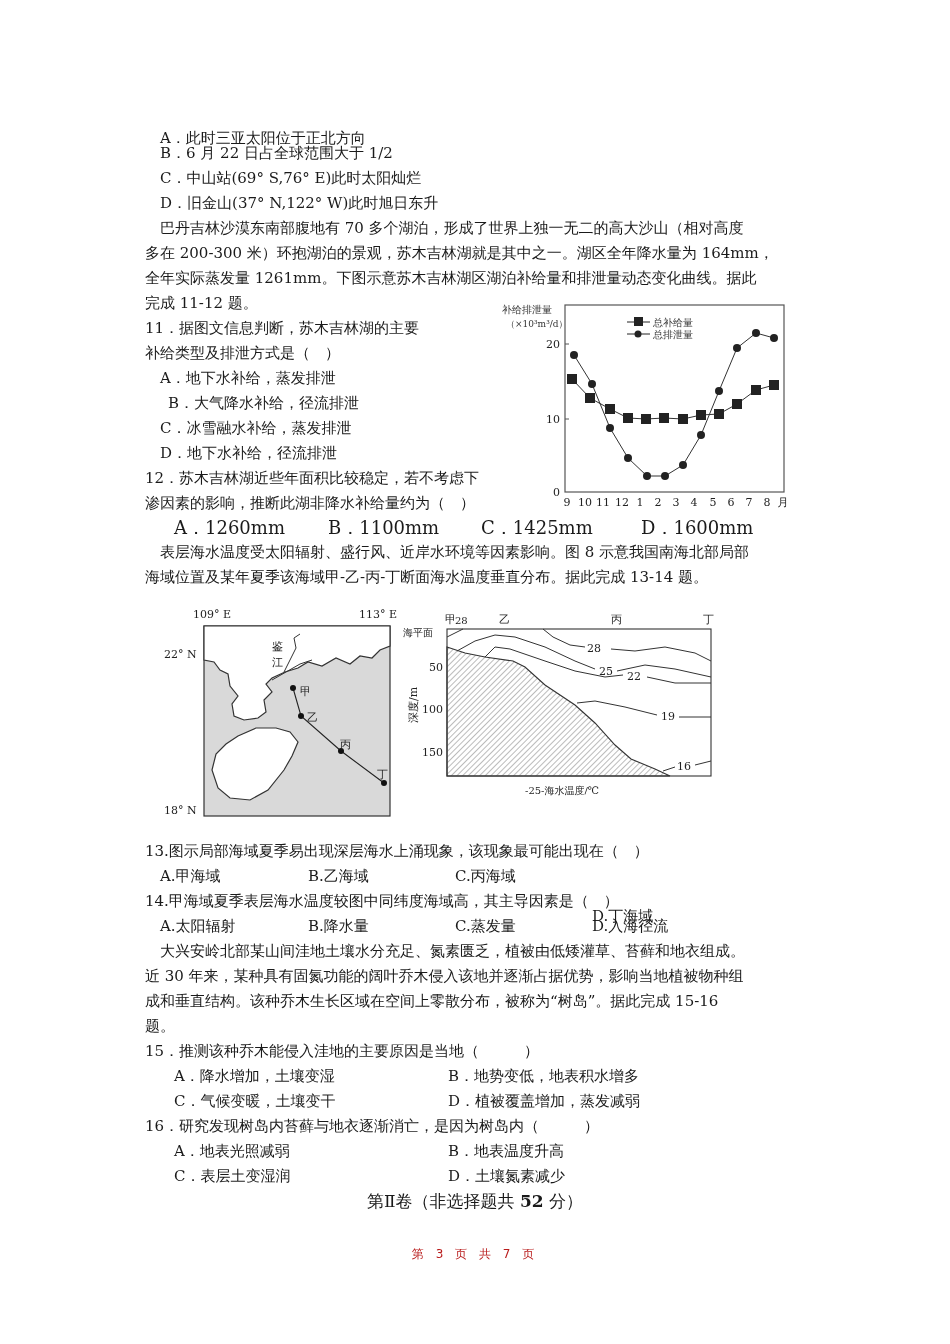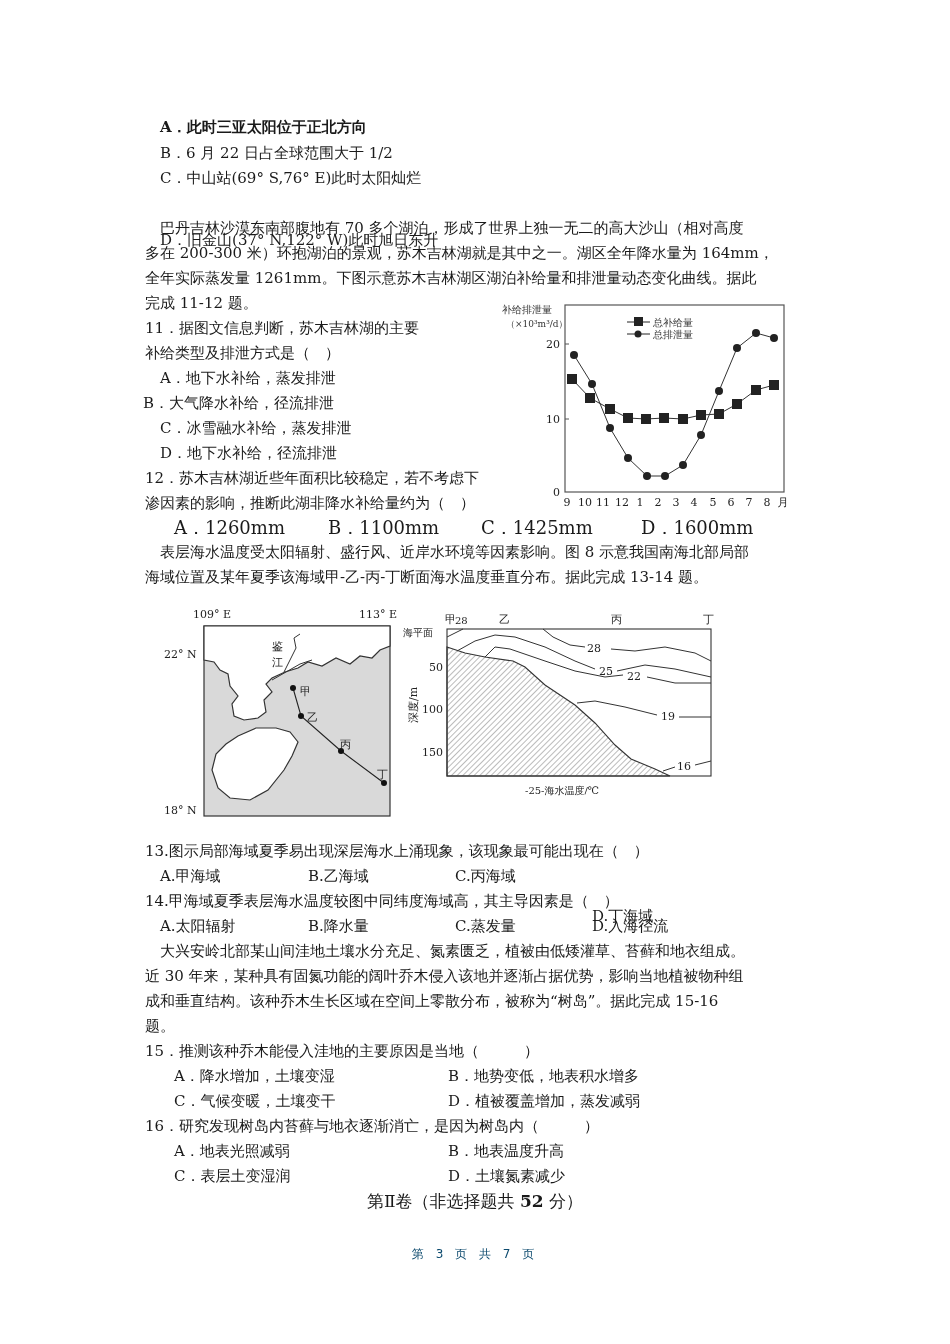--- a/index.html
+++ b/index.html
@@ -3,40 +3,40 @@
 <meta charset="utf-8">
 <style>
   html, body { margin: 0; padding: 0; background: #ffffff; }
   body { width: 950px; height: 1344px; position: relative; overflow: hidden;
          font-family: "DejaVu Serif", "Liberation Serif", serif; color: #1a1a1a; }
   .line { position: absolute; font-size: 15px; line-height: 20px; white-space: nowrap; }
   .sans { font-family: "DejaVu Sans", "Liberation Sans", sans-serif; }
   .opt4 { position: absolute; font-size: 18px; line-height: 20px; white-space: nowrap; }
   .title2 { position: absolute; left: 0; width: 950px; text-align: center; top: 1190px; font-size: 17px; }
   .title2 b { font-weight: bold; }
-  .footer { position: absolute; left: 0; width: 950px; text-align: center; top: 1246px; font-size: 12px; color: #0c4a6e; letter-spacing: 4px; }
+  .footer { position: absolute; left: 0; width: 950px; text-align: center; top: 1246px; font-size: 12px; color: #b91c1c; letter-spacing: 4px; }
   svg text { font-family: "DejaVu Serif", "Liberation Serif", serif; }
 </style>
 </head>
 <body>
 
-<div class="line" style="left:160px;top:117px;font-weight:bold;">A．此时三亚太阳位于正北方向</div>
+<div class="line" style="left:160px;top:128px;">A．此时三亚太阳位于正北方向</div>
 <div class="line" style="left:160px;top:143px;">B．6 月 22 日占全球范围大于 1/2</div>
 <div class="line" style="left:160px;top:168px;">C．中山站(69° S,76° E)此时太阳灿烂</div>
-<div class="line" style="left:160px;top:193px;margin-top:37px;">D．旧金山(37° N,122° W)此时旭日东升</div>
+<div class="line" style="left:160px;top:193px;">D．旧金山(37° N,122° W)此时旭日东升</div>
 
 <div class="line" style="left:160px;top:218px;">巴丹吉林沙漠东南部腹地有 70 多个湖泊，形成了世界上独一无二的高大沙山（相对高度</div>
 <div class="line" style="left:145px;top:243px;">多在 200-300 米）环抱湖泊的景观，苏木吉林湖就是其中之一。湖区全年降水量为 164mm，</div>
 <div class="line" style="left:145px;top:268px;">全年实际蒸发量 1261mm。下图示意苏木吉林湖区湖泊补给量和排泄量动态变化曲线。据此</div>
 <div class="line" style="left:145px;top:293px;">完成 11-12 题。</div>
 
 <div class="line" style="left:145px;top:318px;">11．据图文信息判断，苏木吉林湖的主要</div>
 <div class="line" style="left:145px;top:343px;">补给类型及排泄方式是（　）</div>
 <div class="line" style="left:160px;top:368px;">A．地下水补给，蒸发排泄</div>
-<div class="line" style="left:143px;top:393px;text-align:center;">B．大气降水补给，径流排泄</div>
+<div class="line" style="left:168px;top:393px;text-align:center;">B．大气降水补给，径流排泄</div>
 <div class="line" style="left:160px;top:418px;">C．冰雪融水补给，蒸发排泄</div>
 <div class="line" style="left:160px;top:443px;">D．地下水补给，径流排泄</div>
 
 <div class="line" style="left:145px;top:468px;">12．苏木吉林湖近些年面积比较稳定，若不考虑下</div>
 <div class="line" style="left:145px;top:493px;">渗因素的影响，推断此湖非降水补给量约为（　）</div>
 <div class="opt4" style="left:174px;top:518px;">A．1260mm</div>
 <div class="opt4" style="left:328px;top:518px;">B．1100mm</div>
 <div class="opt4" style="left:481px;top:518px;">C．1425mm</div>
 <div class="opt4" style="left:641px;top:518px;">D．1600mm</div>
 

